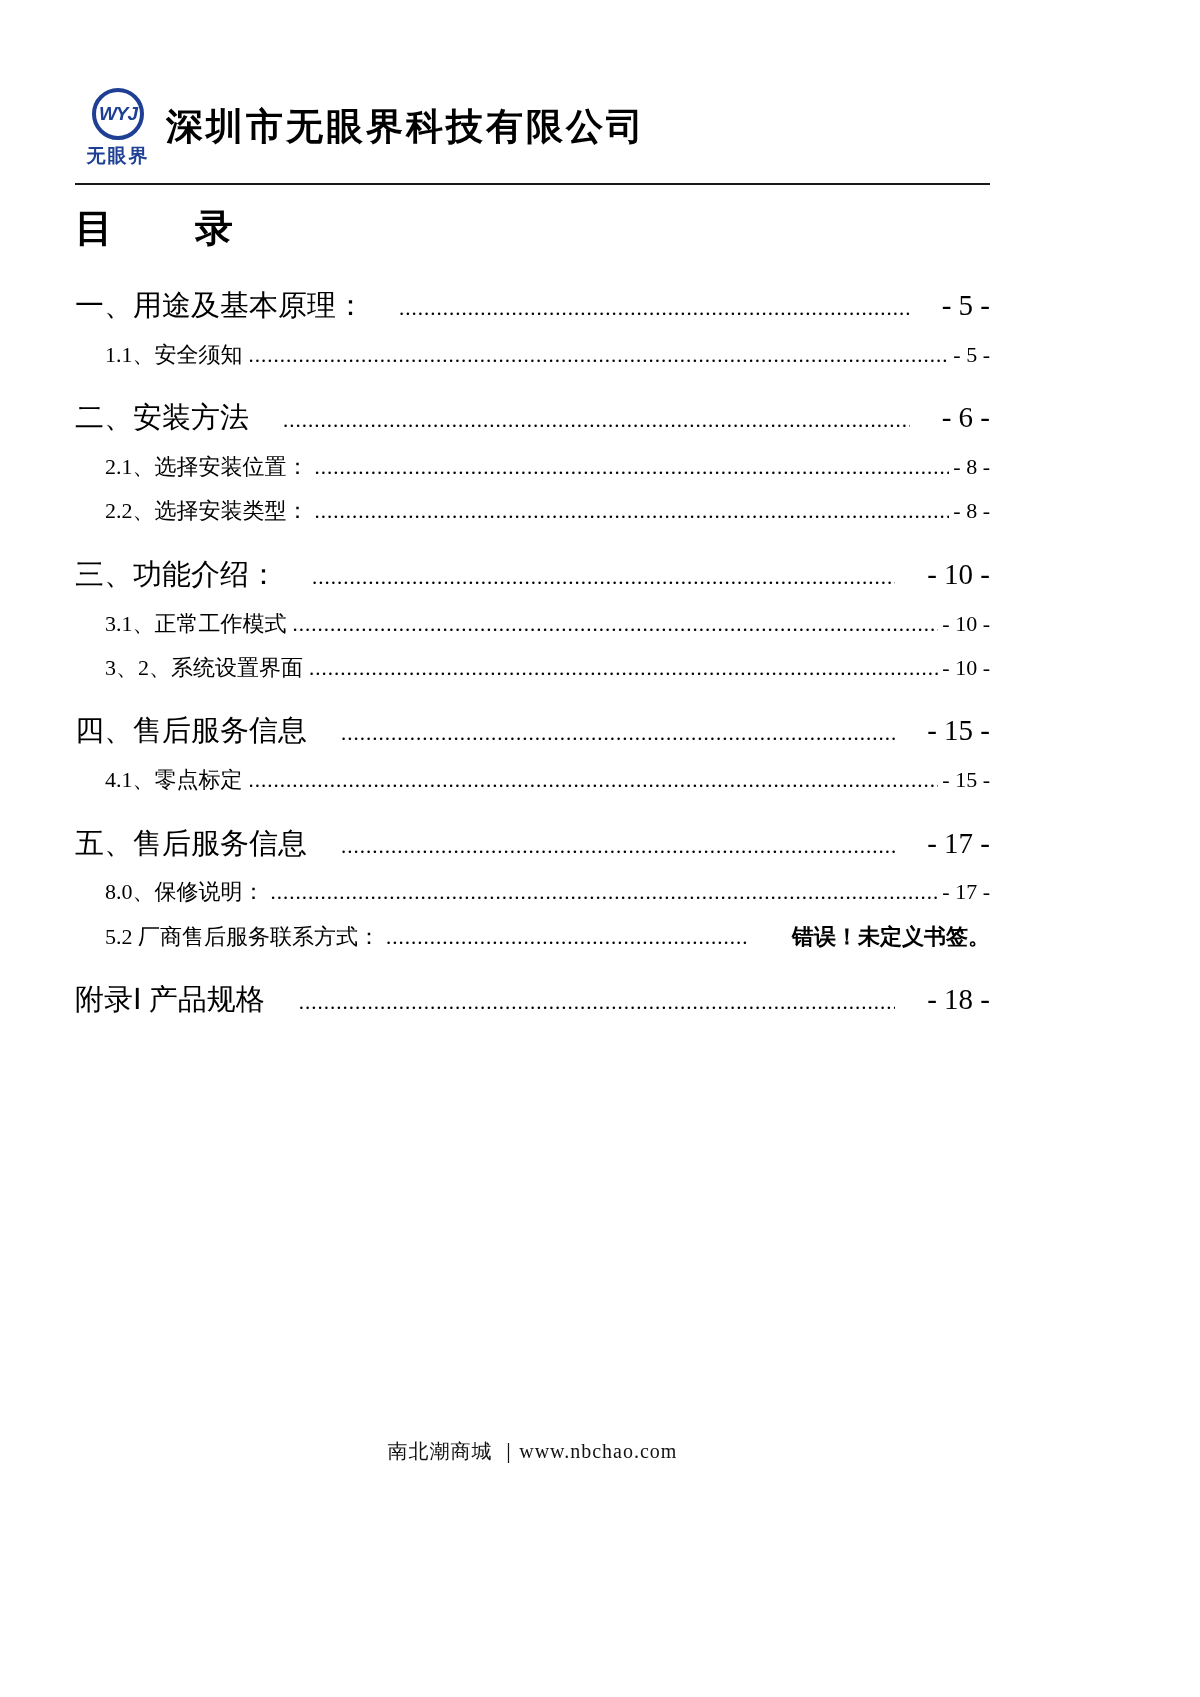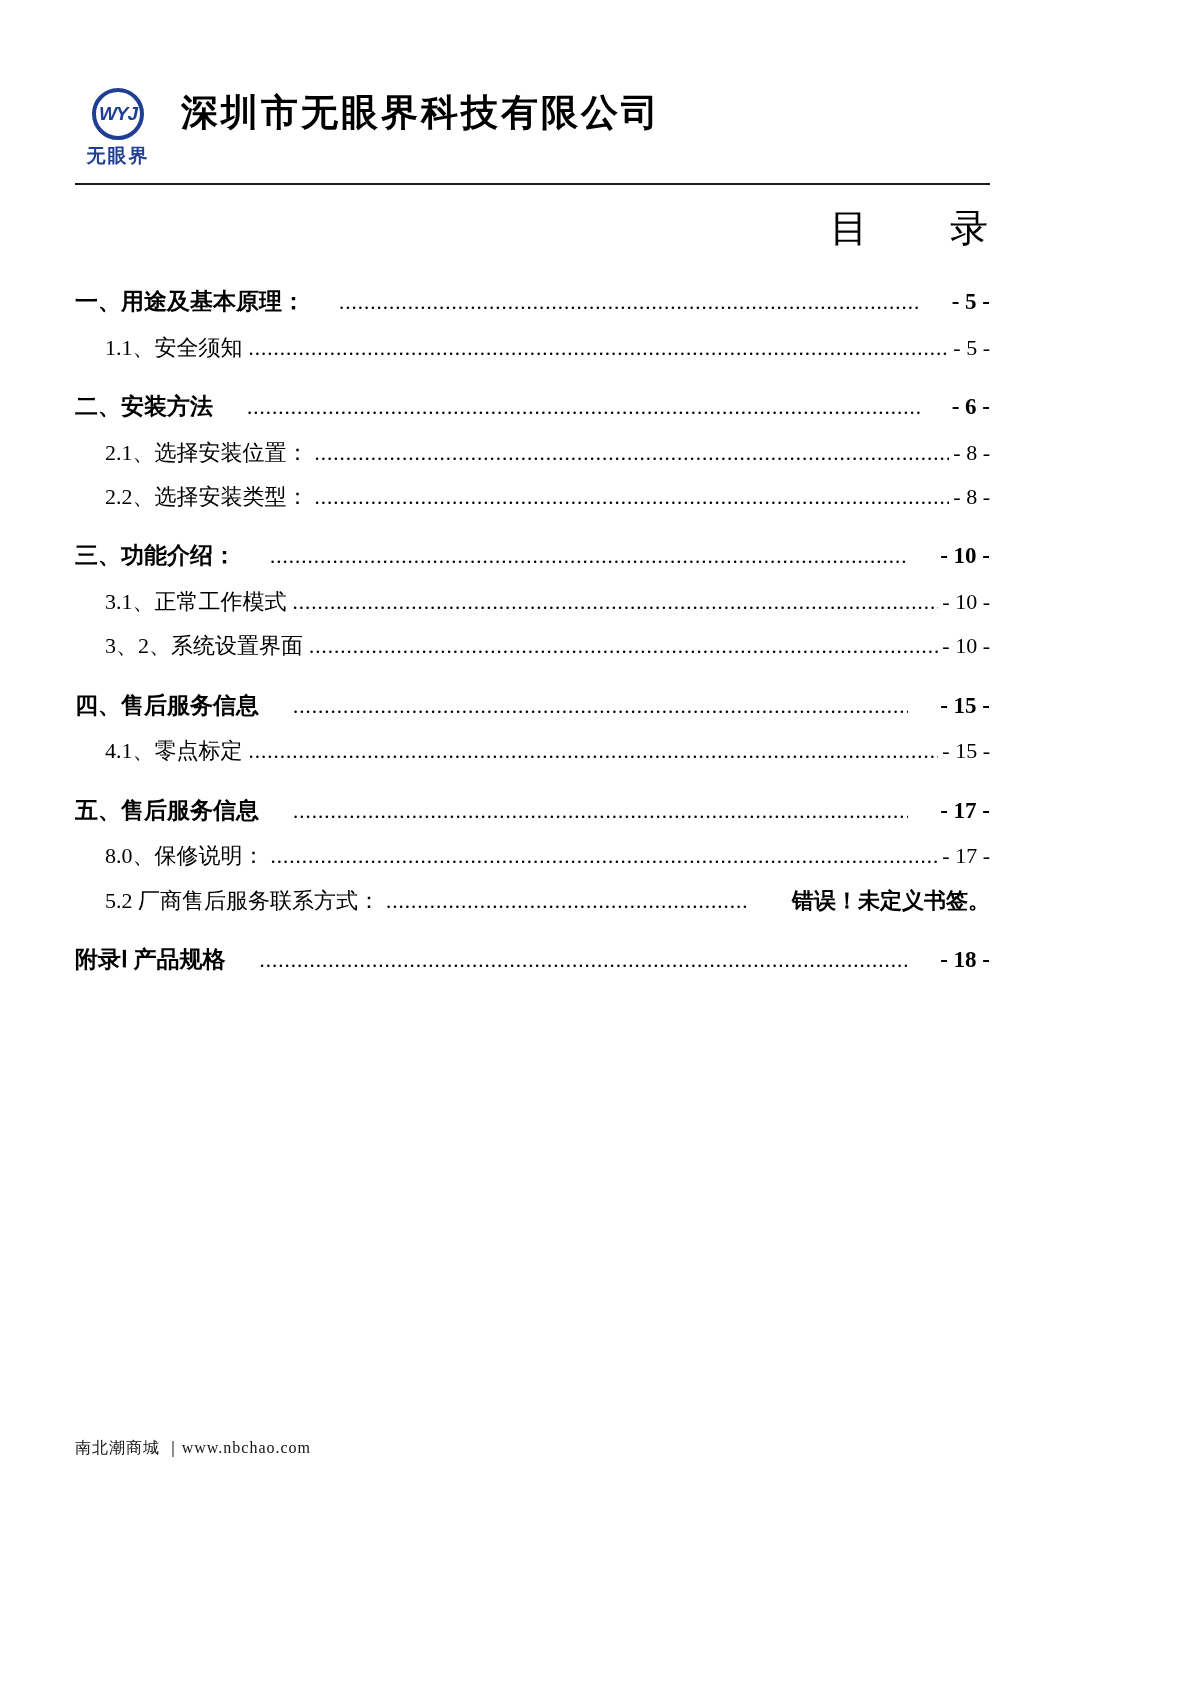--- a/index.html
+++ b/index.html
@@ -16,22 +16,22 @@
   }
   .content {
     position: absolute;
     left: 75px;
     top: 88px;
     width: 915px;
   }
   
   .header-row {
     display: flex;
-    align-items: flex-start;
-    gap: 20px;
+    align-items: center;
+    gap: 5px;
     padding-bottom: 14px;
     border-bottom: 2px solid #1a1a1a;
   }
   .logo {
     width: 86px;
     display: flex;
     flex-direction: column;
     align-items: center;
     flex: none;
   }
@@ -61,36 +61,36 @@
   }
   .company-name {
     font-size: 37px;
     font-weight: bold;
     letter-spacing: 3px;
     padding-bottom: 4px;
     white-space: nowrap;
   }
   
   .doc-title {
-    text-align: right;
+    text-align: left;
     font-size: 38px;
-    font-weight: normal;
+    font-weight: bold;
     margin: 18px 0 24px 0;
     letter-spacing: 2px;
   }
   
   .toc { width: 100%; }
   .toc-row {
     display: flex;
     align-items: baseline;
     line-height: 1.2;
   }
   .toc-row.h1 {
-    font-size: 23px;
-    font-weight: bold;
+    font-size: 29px;
+    font-weight: normal;
     padding: 10px 0;
     margin-top: 13px;
     gap: 28px;
   }
   .toc-row.h2 {
     font-size: 22px;
     font-weight: normal;
     padding: 9px 0;
     margin-left: 30px;
   }
@@ -109,21 +109,22 @@
     content: "....................................................................................................................................................................................................................................................................";
   }
   .toc-page { white-space: nowrap; flex: none; }
   .toc-row.error .toc-page { font-weight: bold; margin-left: 40px; }
   
   .footer {
     position: absolute;
     left: 75px;
     top: 1438px;
     width: 915px;
-    font-size: 16px;
+    text-align: center;
+    font-size: 20px;
     color: #111;
     letter-spacing: 1px;
   }
 </style>
 </head>
 <body>
 
 <div class="page">
   <div class="content">
 

